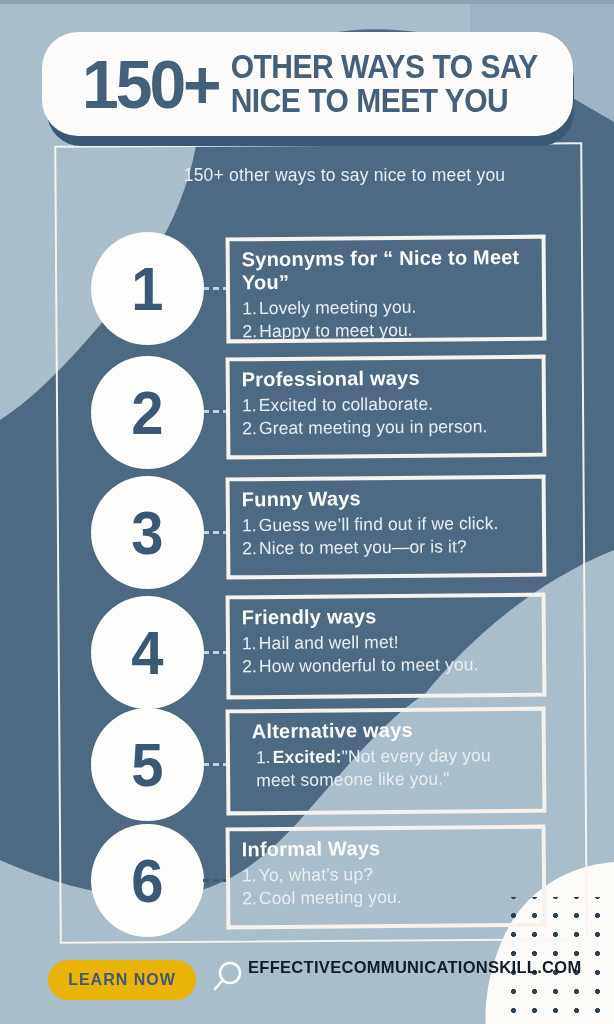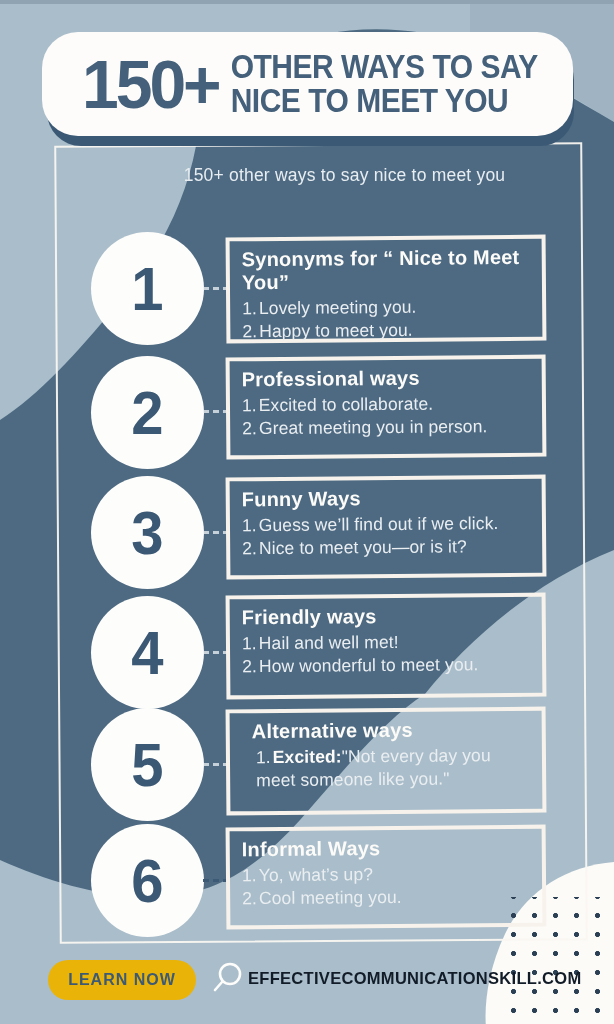--- a/index.html
+++ b/index.html
@@ -58,21 +58,21 @@
   .sec-item .item-bold{font-weight:bold;color:#fcfbf8;}
   .sec-box.indented .sec-title{padding-left:10px;}
   .sec-box.indented .sec-item{padding-left:14px;}
   
   .learn-btn{
     position:absolute;left:48px;top:956px;width:148px;height:40px;z-index:3;
     background:#eab308;border-radius:21px;border:none;cursor:pointer;
     display:flex;align-items:center;justify-content:center;
   }
   .learn-btn span{font-size:16px;font-weight:bold;color:#3c5a75;letter-spacing:1px;}
-  .site-row{position:absolute;left:210px;top:954px;height:40px;z-index:3;display:flex;align-items:center;}
+  .site-row{position:absolute;left:210px;top:954px;height:40px;z-index:3;display:flex;align-items:flex-start;}
   .site-icon{width:36px;height:38px;margin-right:2px;}
   .site-text{font-size:16.5px;font-weight:bold;color:#121c28;letter-spacing:0.3px;white-space:nowrap;}
 </style>
 </head>
 <body>
 
 <div class="page">
 
   <svg class="bg-svg" viewBox="0 0 614 1024">
     <path d="M 470 0 L 614 0 L 614 118 C 560 84 510 56 470 40 Z" fill="#9fb3c2"></path>

